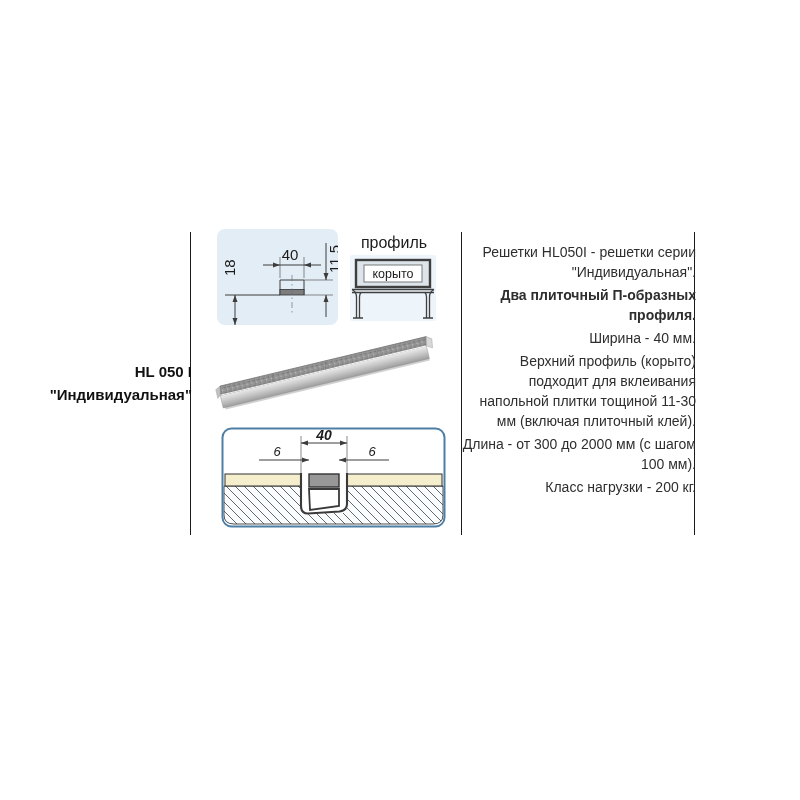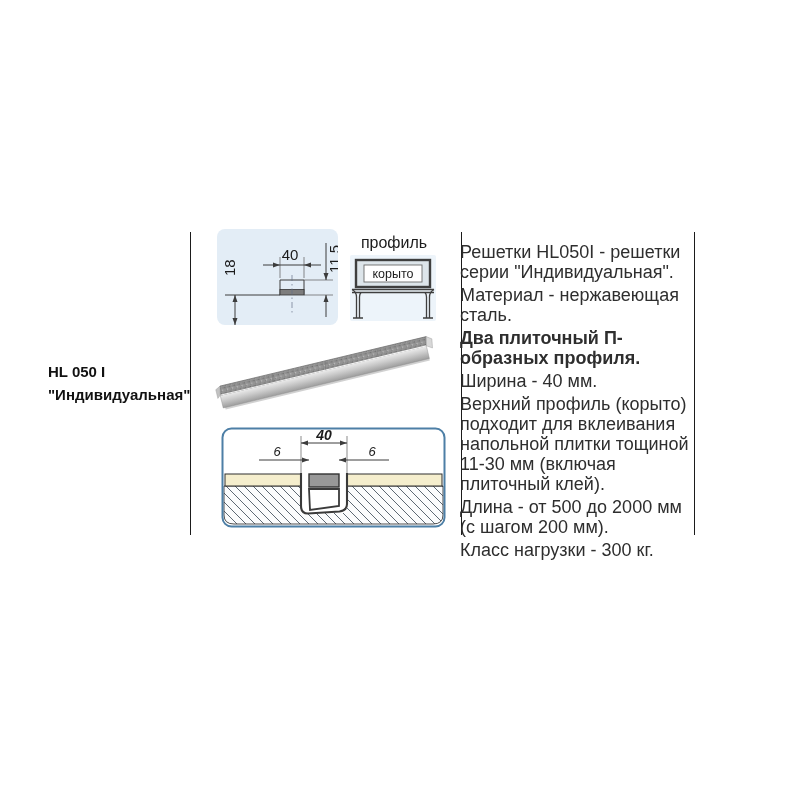--- a/index.html
+++ b/index.html
@@ -2,24 +2,24 @@
 <html><head>
 <meta charset="utf-8">
 <style>
   html,body{margin:0;padding:0;background:#fff;}
   .page{position:relative;width:800px;height:800px;background:#ffffff;
         font-family:"Liberation Sans",sans-serif;overflow:hidden;}
   .vline{position:absolute;top:232px;height:303px;width:1px;background:#1b1b1b;}
   .vline.v1{left:190px;}
   .vline.v2{left:461px;}
   .vline.v3{left:694px;}
-  .product-label{position:absolute;left:48px;top:360px;width:144px;text-align:left;
+  .product-label{position:absolute;left:48px;top:360px;width:144px;text-align:right;
         font-size:15px;font-weight:bold;line-height:23px;color:#111;}
-  .desc{position:absolute;left:460px;top:242px;width:236px;text-align:left;
-        font-size:18px;line-height:20px;color:#2e2e2e;}
+  .desc{position:absolute;left:460px;top:242px;width:236px;text-align:right;
+        font-size:14px;line-height:20px;color:#2e2e2e;}
   .desc p{margin:0 0 3px 0;}
   .desc p.bold{font-weight:bold;}
   .abs{position:absolute;}
   svg text{fill:#1c1c1c;}
   .dimline{stroke:#3c3c3c;stroke-width:1;}
   .thinline{stroke:#5a5a5a;stroke-width:0.7;}
   .arrow{fill:#3c3c3c;stroke:none;}
   .profline{stroke:#3f3f3f;stroke-width:1.3;fill:none;}
 </style>
 </head>
@@ -133,21 +133,20 @@
 
     <rect x="88" y="47" width="30" height="13" fill="#989898" stroke="#333" stroke-width="1.4"></rect>
     <path d="M88,62 H118 V79 L89,83 Z" fill="#ffffff" stroke="#3a3a3a" stroke-width="1.8"></path>
     <path d="M80,46 V79 Q80,86.5 87,86.5 L118.5,84.5 Q126,83.5 126,77 V46" fill="none" stroke="#3a3a3a" stroke-width="2.1"></path>
 
     <rect x="1.5" y="1.5" width="222" height="98" rx="9" fill="none" stroke-width="2" stroke="#4d7fa6"></rect>
   </svg>
 
   <div class="desc">
     <p>Решетки HL050I - решетки серии "Индивидуальная".</p>
-    <p>Материал - нержавеющая сталь.</p>
     <p class="bold">Два плиточный П-образных профиля.</p>
     <p>Ширина - 40 мм.</p>
     <p>Верхний профиль (корыто) подходит для вклеивания напольной плитки тощиной 11-30 мм (включая плиточный клей).</p>
-    <p>Длина - от 500 до 2000 мм (с шагом 200 мм).</p>
-    <p>Класс нагрузки - 300 кг.</p>
+    <p>Длина - от 300 до 2000 мм (с шагом 100 мм).</p>
+    <p>Класс нагрузки - 200 кг.</p>
   </div>
 
 </div>
 
 </body></html>

